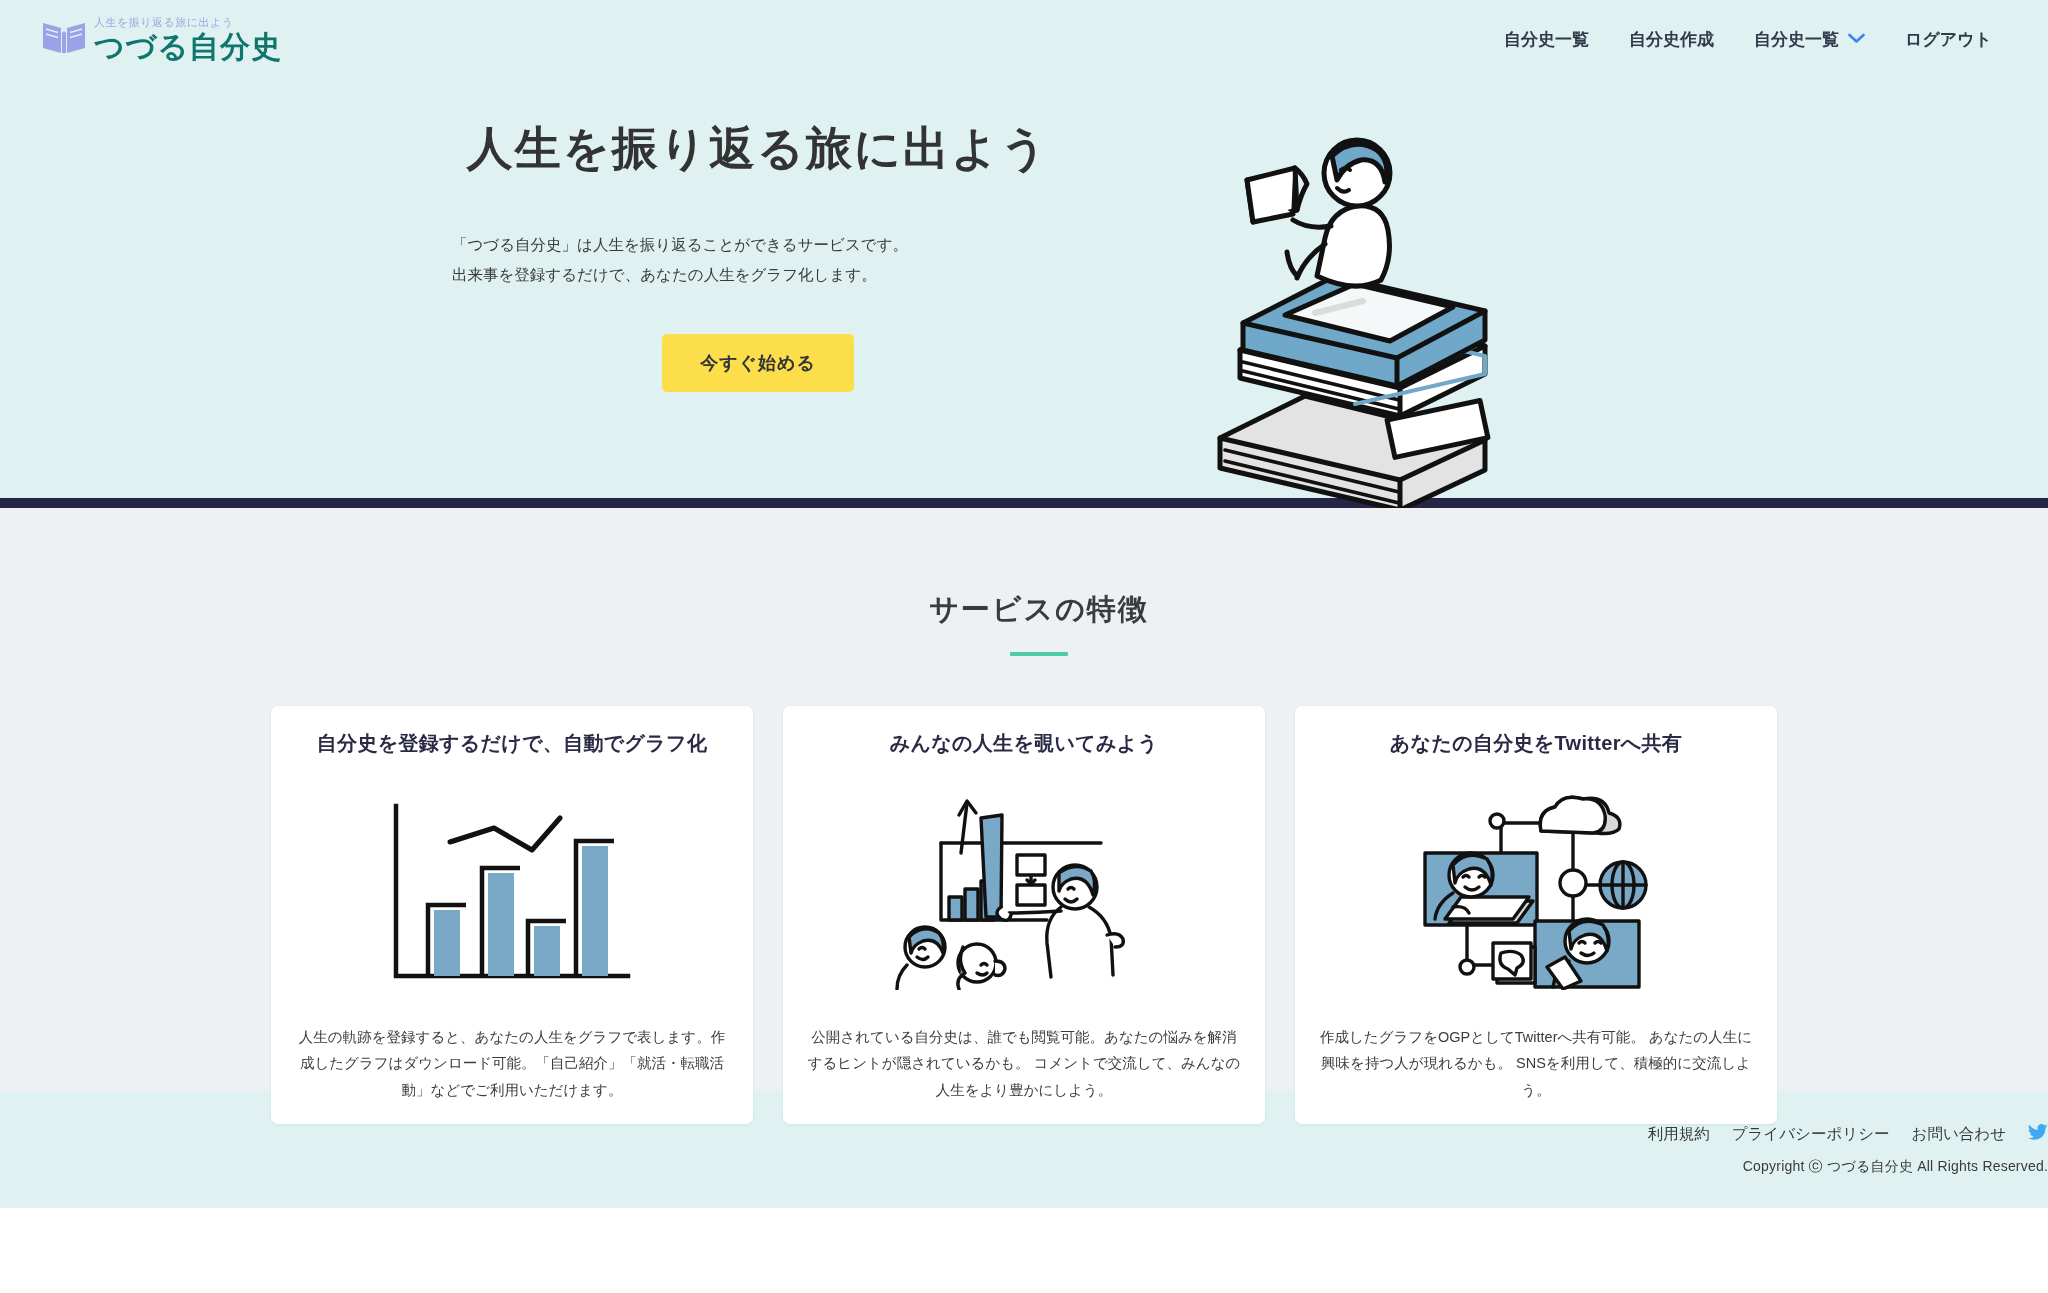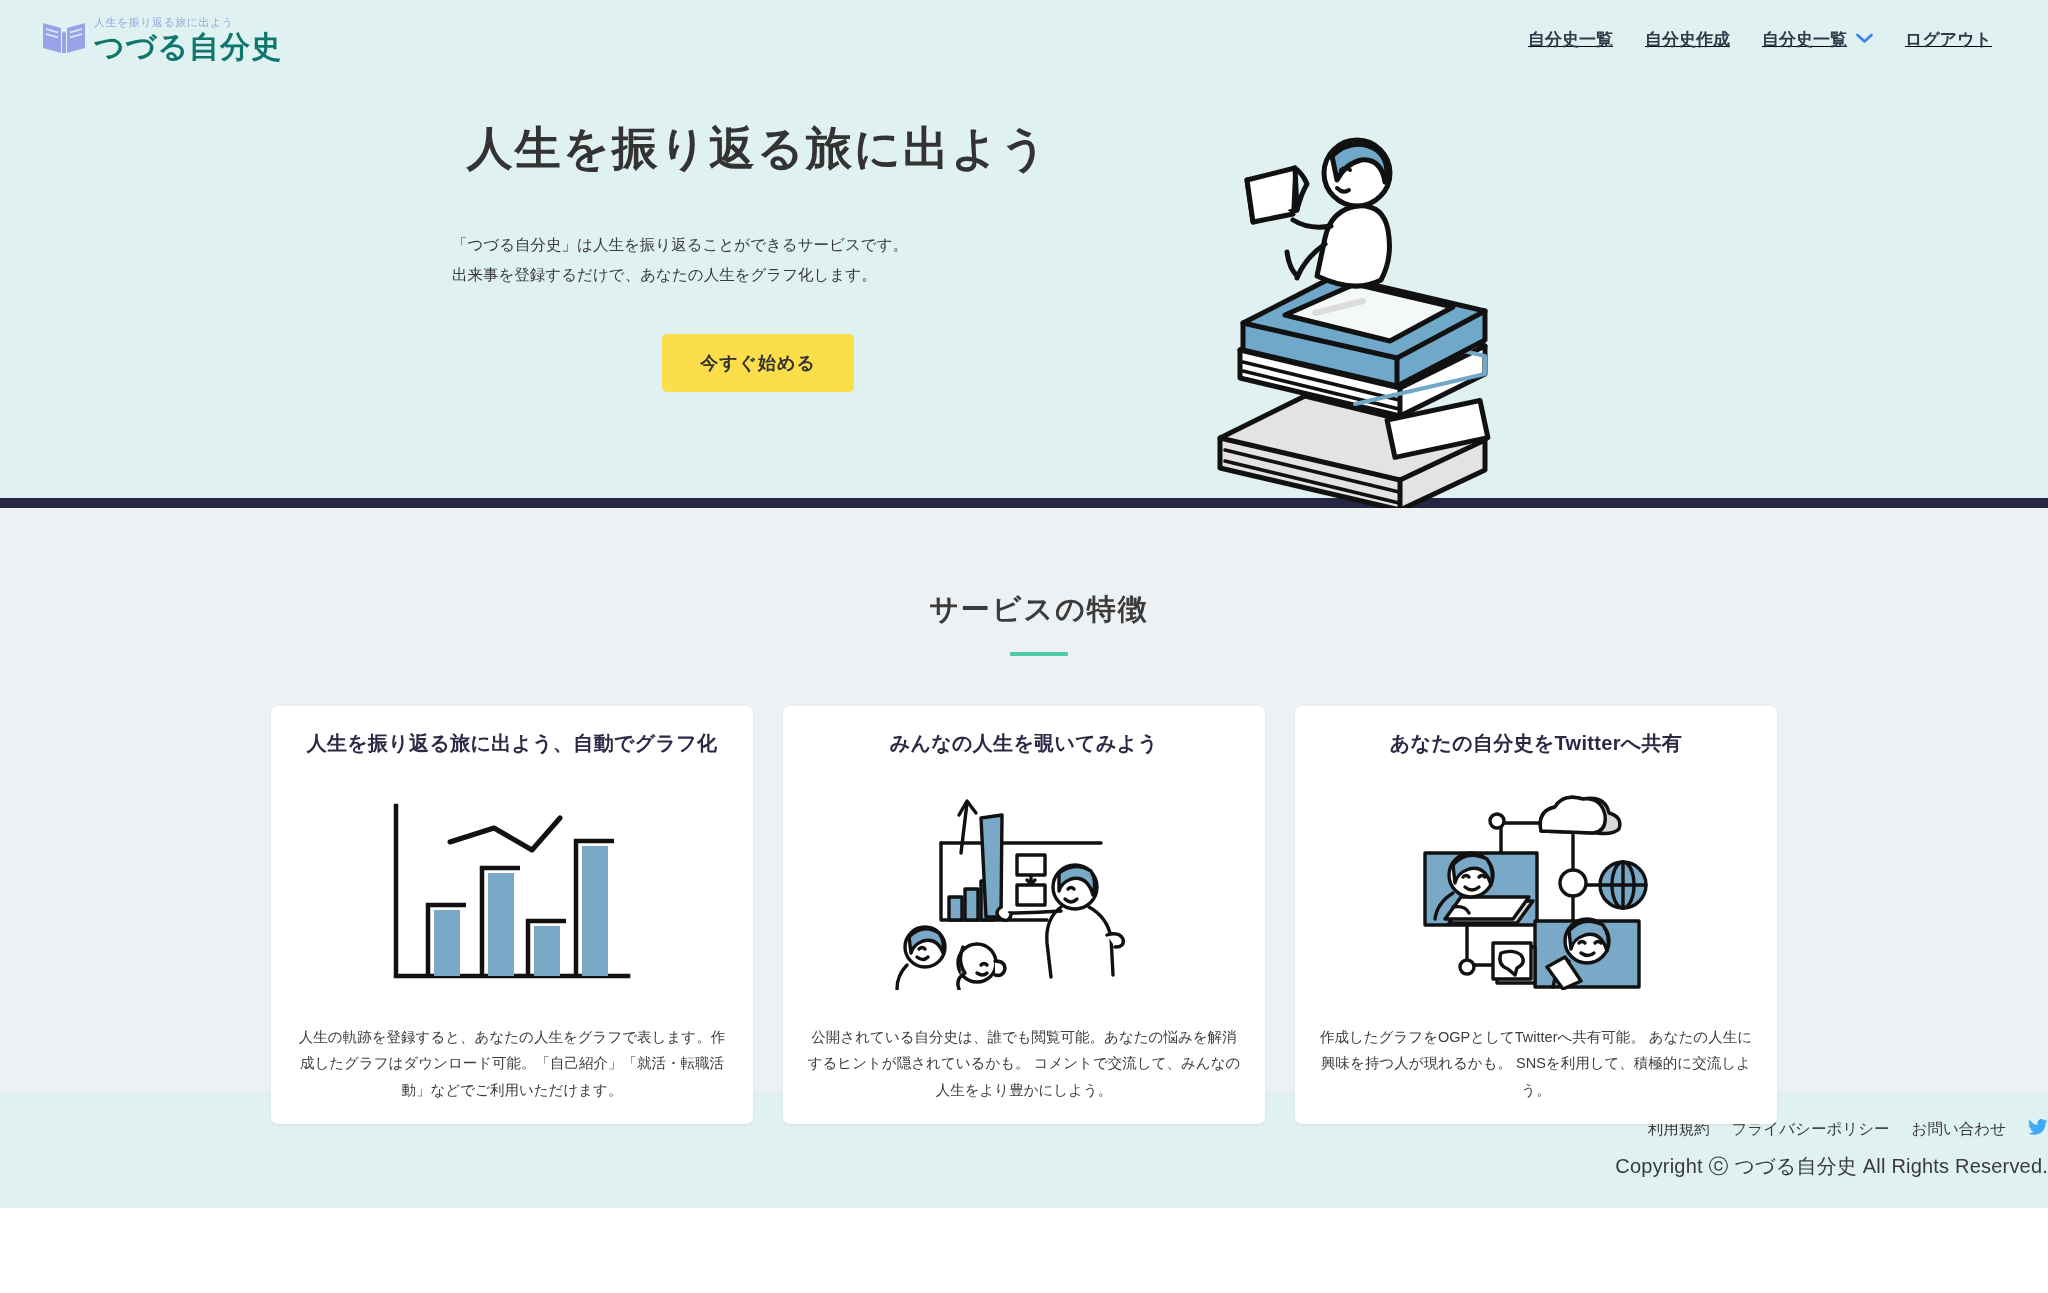--- a/index.html
+++ b/index.html
@@ -51,22 +51,21 @@
     color: #0f766e;
     letter-spacing: 1px;
     line-height: 1.05;
     white-space: nowrap;
   }
 
   .nav-links {
     display: flex;
     align-items: center;
     margin-right: 42px;
-    gap: 4px;
-    text-decoration: underline;
+    gap: 12px;
   }
   .nav-link {
     font-size: 17px;
     font-weight: 700;
     color: #2f3a4a;
     text-decoration: none;
     padding: 6px 14px;
     white-space: nowrap;
     cursor: pointer;
   }
@@ -230,21 +229,21 @@
     gap: 22px;
   }
   .footer-link {
     font-size: 15.5px;
     color: #3a3a3a;
     text-decoration: none;
     cursor: pointer;
   }
   .twitter-icon { display: block; cursor: pointer; }
   .footer-copy {
-    font-size: 20px;
+    font-size: 14px;
     color: #3a3a3a;
     letter-spacing: 0.2px;
   }
 </style>
 </head>
 <body>
 
 <section class="hero">
 
   <nav class="navbar">
@@ -349,21 +348,21 @@
 <section class="features">
 
   <div class="features-heading">
     <h2 class="features-title">サービスの特徴</h2>
     <div class="features-underline"></div>
   </div>
 
   <div class="cards">
 
     <article class="card">
-      <h3 class="card-title">人生を振り返る旅に出よう、自動でグラフ化</h3>
+      <h3 class="card-title">自分史を登録するだけで、自動でグラフ化</h3>
       <div class="card-figure">
         <svg width="248" height="185" viewBox="0 0 248 185" aria-hidden="true">
           <g stroke="#111" stroke-width="4.5" fill="none" stroke-linecap="square">
             <path d="M8 6 L8 176 L240 176"></path>
           </g>
           <g>
             <rect x="46" y="110" width="26" height="66" fill="#7AA9C8"></rect>
             <rect x="100" y="73" width="26" height="103" fill="#7AA9C8"></rect>
             <rect x="146" y="126" width="26" height="50" fill="#7AA9C8"></rect>
             <rect x="194" y="46" width="26" height="130" fill="#7AA9C8"></rect>

